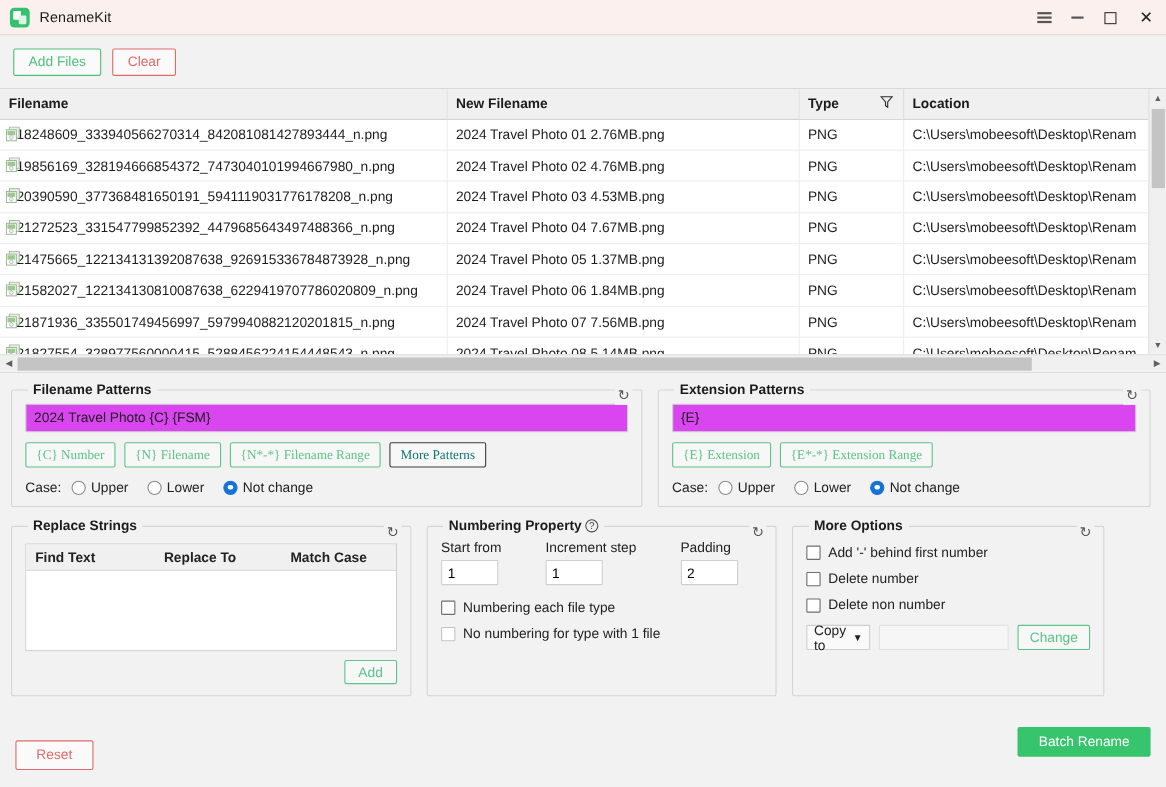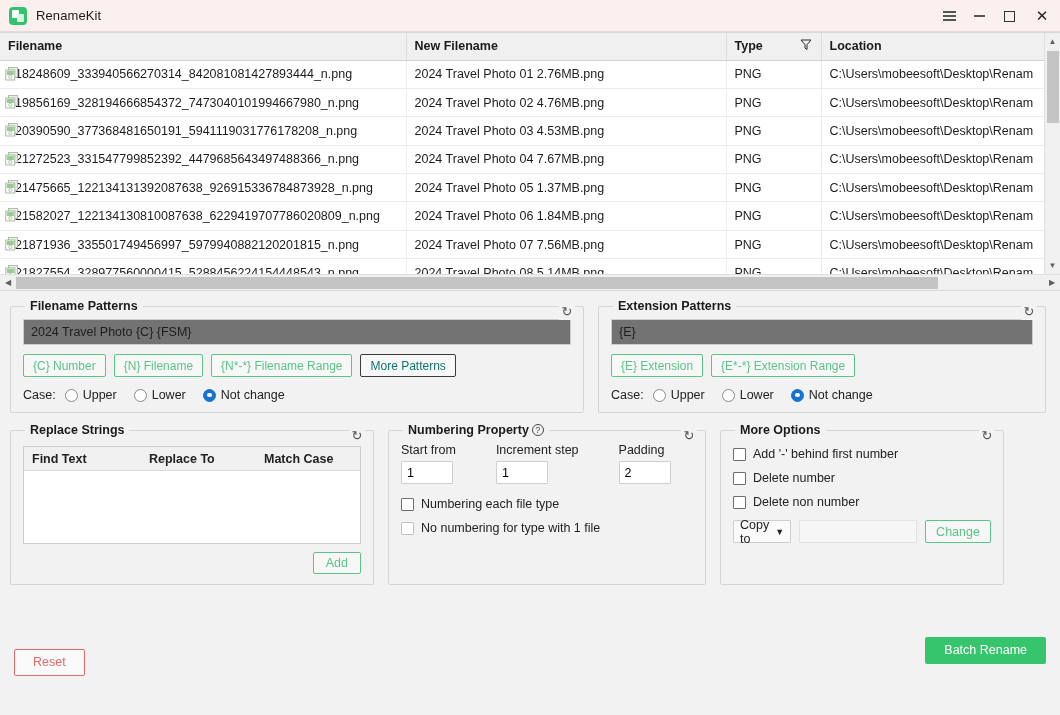--- a/index.html
+++ b/index.html
@@ -115,29 +115,29 @@
     color:#555; font-size:13px; line-height:16px; text-align:center; cursor:pointer;
     background:#f2f2f2;
   }
   .help-q {
     display:inline-block; width:12px; height:12px; border:1px solid #4a4a4a; border-radius:50%;
     font-size:9px; line-height:11px; text-align:center; font-weight:normal; color:#4a4a4a;
     vertical-align:1px; margin-left:3px;
   }
 
   .txtinput {
-    width:100%; height:26px; border:1px solid #cfcfcf; background:#737373;
+    width:100%; height:26px; border:1px solid #cfcfcf; background:#d946ef;
     padding:0 7px; font-size:12.5px; color:#1d1d1d; border-radius:1px;
     font-family:"Liberation Sans", sans-serif; outline:none;
   }
   .tagrow { display:flex; gap:8px; margin-top:9px; }
   .tag {
     height:23px; padding:0 9px; border:1px solid #5cc487; color:#5cc487;
     background:#f7f7f7; border-radius:2px; font-size:12px;
-    display:inline-flex; align-items:center; cursor:pointer;
+    display:inline-flex; align-items:center; cursor:pointer;font-family:Liberation Serif, serif;
   }
   .tag.dark { border-color:#3c3c3c; color:#0f766e; }
   .caserow { display:flex; align-items:center; gap:0; margin-top:11px; font-size:12.5px; }
   .caselbl { margin-right:9px; }
   .radio { display:inline-flex; align-items:center; gap:5px; margin-right:17px; cursor:pointer; }
   .rdot {
     width:13px; height:13px; border-radius:50%; border:1.3px solid #8a8a8a; background:#fff;
     display:inline-block; position:relative; flex:none;
   }
   .rdot.on { border-color:#1573d6; background:#1573d6; }
@@ -204,20 +204,24 @@
       </div>
       <div class="win-btn">
         <span class="sq"></span>
       </div>
       <div class="win-btn">
         <span class="xmark">✕</span>
       </div>
     </div>
   </div>
 
+  <div class="toolbar">
+    <div class="btn-outline">Add Files</div>
+    <div class="btn-outline red">Clear</div>
+  </div>
 
   <div class="table-wrap">
     <table class="filetable">
       <colgroup>
         <col class="col1">
           <col class="col2">
           <col class="col3">
           <col class="col4">
       </colgroup>
       <thead>

